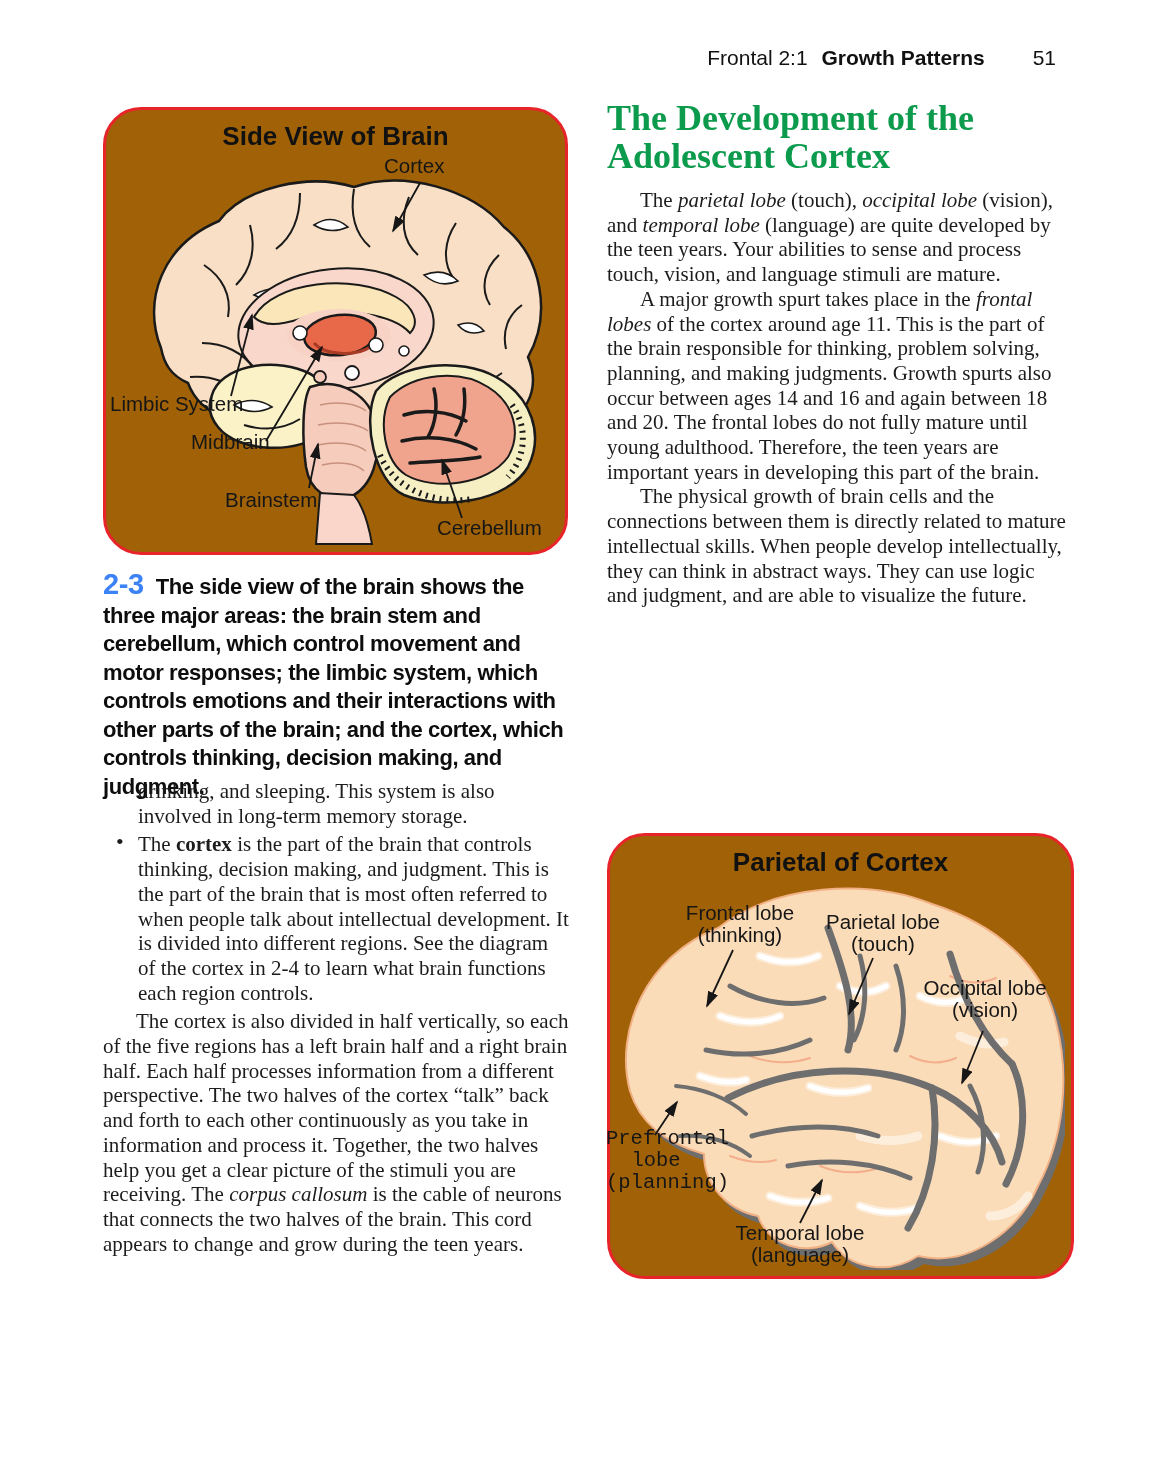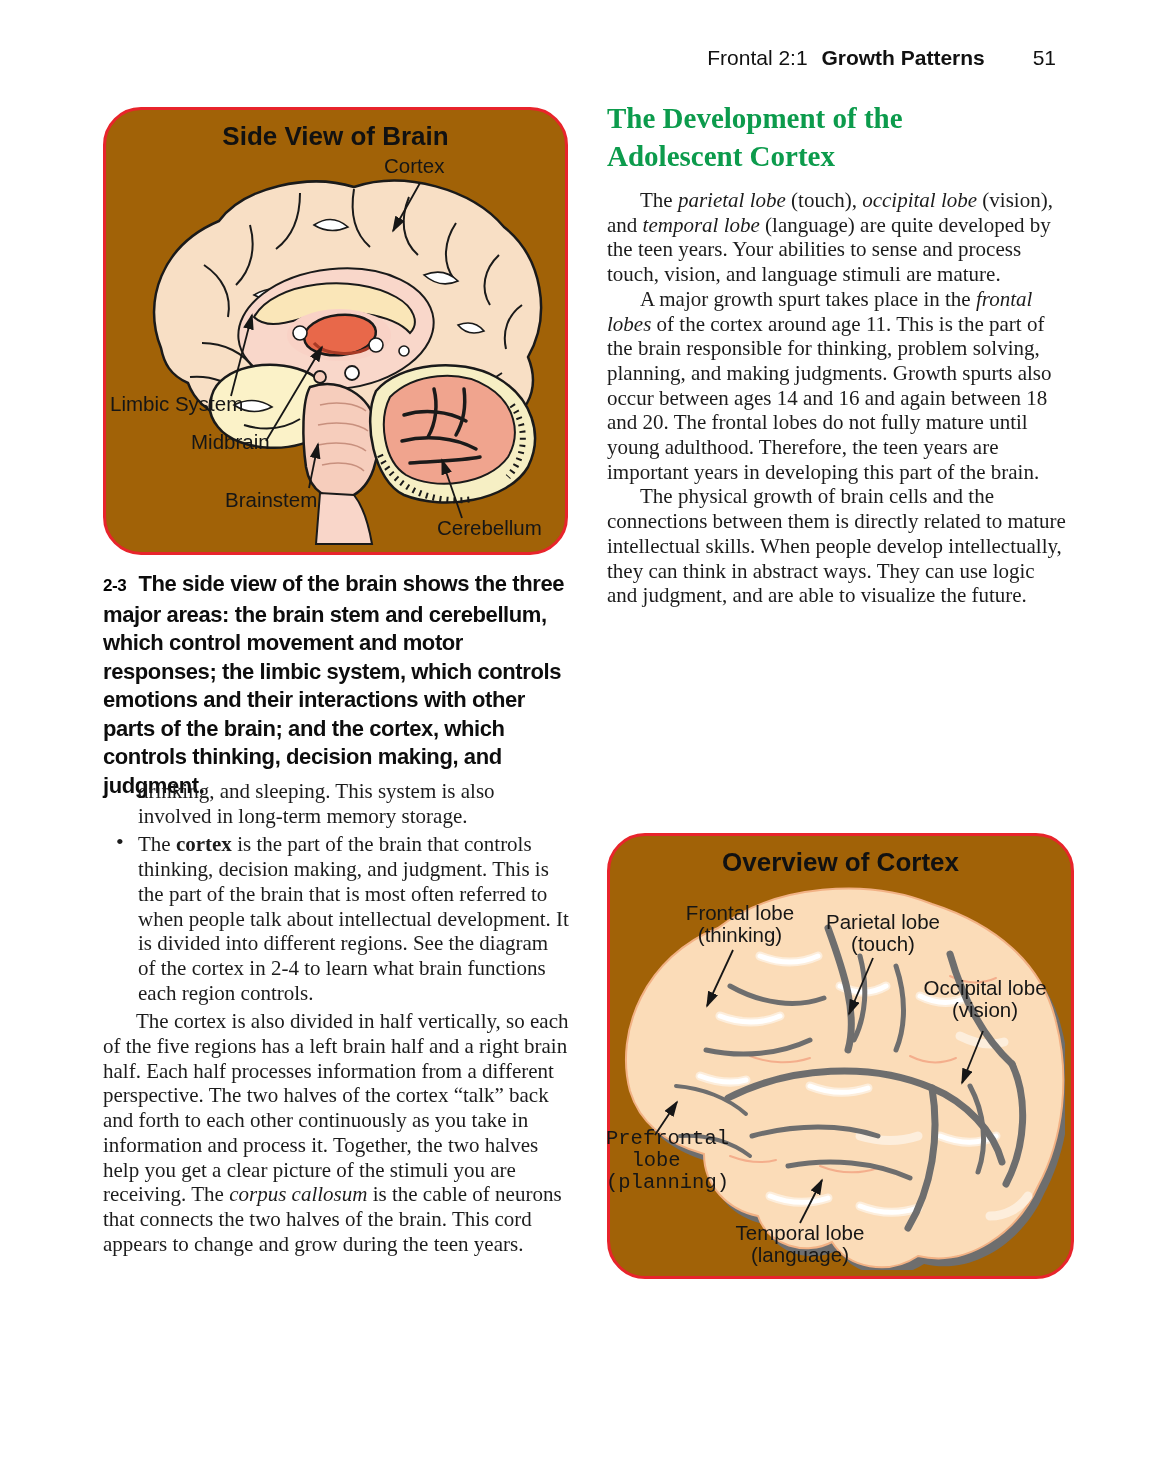--- a/index.html
+++ b/index.html
@@ -18,30 +18,30 @@
   .figtitle{position:absolute;left:0;right:0;top:11px;text-align:center;
             font-family:"Liberation Sans",sans-serif;font-weight:700;font-size:26px;color:#111;}
   .figsvg{position:absolute;left:0;top:0;}
   .figlabel{position:absolute;font-family:"Liberation Sans",sans-serif;font-size:20.5px;
             color:#161616;line-height:22px;text-align:center;white-space:nowrap;}
   
   .caption{position:absolute;font-family:"Liberation Sans",sans-serif;font-weight:700;
            font-size:22px;line-height:28.5px;letter-spacing:-0.4px;color:#0d0d0d;}
   #cap23{left:103px;top:570px;width:474px;}
   #cap24{left:607px;top:1291px;width:478px;}
-  .capnum{color:#000000;margin-right:12px;font-size:17px;}
+  .capnum{color:#3b82f6;margin-right:12px;font-size:29px;}
   
   .bodytext{font-size:21px;line-height:24.7px;color:#1c1c1c;}
   #leftbody{position:absolute;left:103px;top:779px;width:466px;}
   #leftbody .cont{padding-left:35px;}
   #leftbody .bullet-item{position:relative;padding-left:35px;margin-top:4px;}
   #leftbody .bullet-glyph{position:absolute;left:13px;top:-2px;font-size:22px;}
   #leftbody .para{margin:4px 0 0 0;text-indent:33px;}
   #rightcol{position:absolute;left:607px;top:99px;width:459px;}
-  #rc-heading{font-family:"Liberation Serif",serif;font-weight:700;font-size:29px;
+  #rc-heading{font-family:"Liberation Serif",serif;font-weight:700;font-size:36px;
               line-height:38px;color:#0c9b4c;margin-bottom:13px;}
   #rightcol p{margin:0;text-indent:33px;}
   .b{font-weight:700;}
   .i{font-style:italic;}
 </style>
 </head>
 <body>
 
 <div id="page">
 
@@ -235,21 +235,21 @@
         </g>
       </g>
       <g stroke="#161616" stroke-width="1.8" fill="none">
         <path d="M123,114 L97,170" marker-end="url(#arr2)"></path>
         <path d="M263,122 L239,178" marker-end="url(#arr2)"></path>
         <path d="M373,195 L352,247" marker-end="url(#arr2)"></path>
         <path d="M45,299 L67,266" marker-end="url(#arr2)"></path>
         <path d="M190,387 L212,344" marker-end="url(#arr2)"></path>
       </g>
     </svg>
-    <div class="figtitle">Overview of Cortex</div>
+    <div class="figtitle">Parietal of Cortex</div>
     <div class="figlabel" style="left:70px;top:66px;width:120px;">
       <div>Frontal lobe</div>
       <div>(thinking)</div>
     </div>
     <div class="figlabel" style="left:213px;top:75px;width:120px;">
       <div>Parietal lobe</div>
       <div>(touch)</div>
     </div>
     <div class="figlabel" style="left:308px;top:141px;width:134px;">
       <div>Occipital lobe</div>

